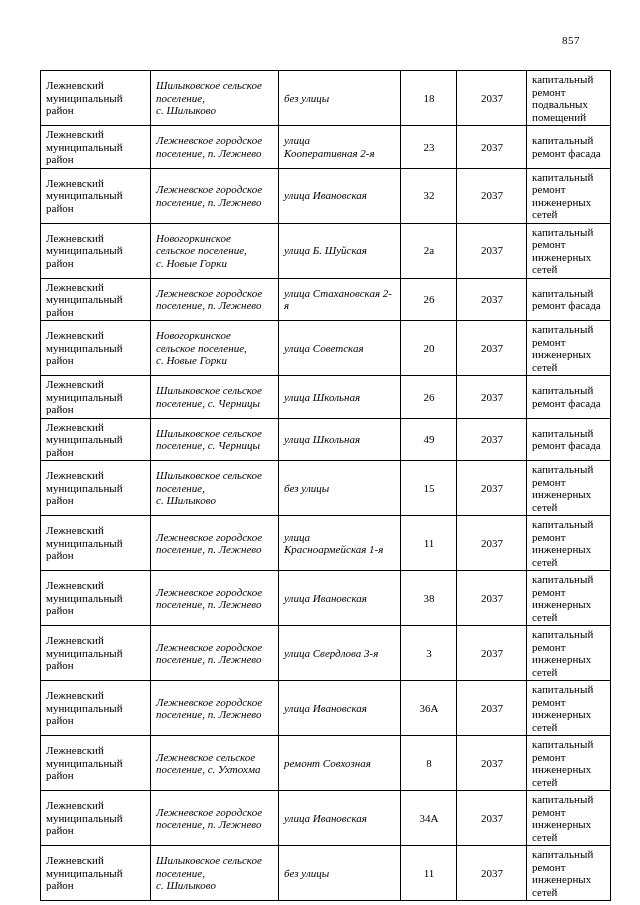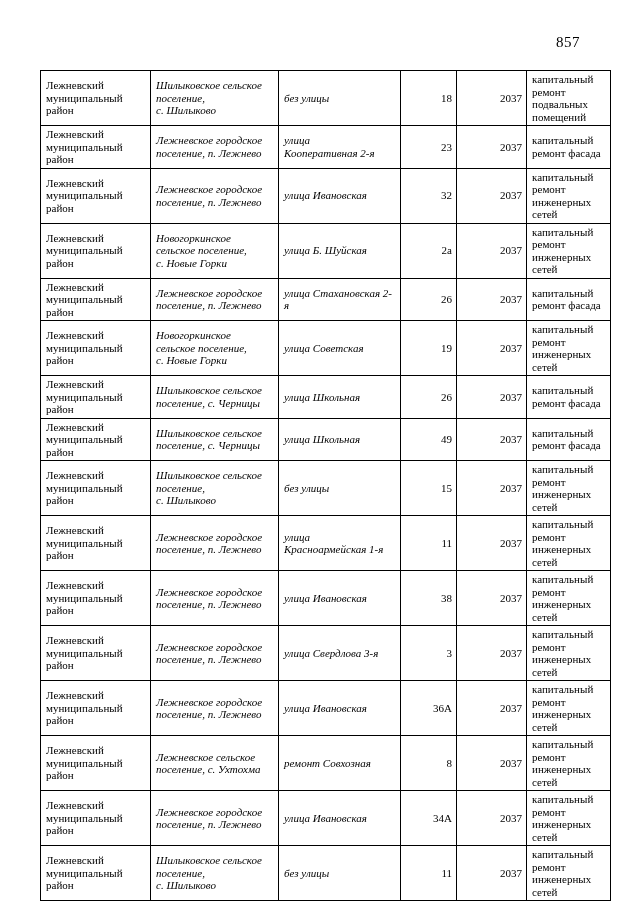--- a/index.html
+++ b/index.html
@@ -12,21 +12,21 @@
     height: 905px;
     position: relative;
     font-family: "Liberation Serif", serif;
     color: #000000;
     overflow: hidden;
   }
   .page-number {
     position: absolute;
     top: 34px;
     right: 60px;
-    font-size: 15px;
+    font-size: 11px;
     letter-spacing: 0.5px;
   }
   table.main-table {
     position: absolute;
     top: 70px;
     left: 40px;
     width: 570px;
     border-collapse: collapse;
     table-layout: fixed;
   }
@@ -36,21 +36,21 @@
     line-height: 12.5px;
     padding: 2px 4px 2px 5px;
     vertical-align: middle;
     word-wrap: break-word;
   }
   td.cell-district { vertical-align: top; margin-top: 24px; }
   td.cell-work     { vertical-align: top; }
   td.cell-settlement,
   td.cell-street   { white-space: pre-line; font-style: italic; }
   td.cell-house,
-  td.cell-year     { text-align: right; }
+  td.cell-year     { text-align: center; }
 </style>
 </head>
 <body>
 
 <div class="page-number">857</div>
 
 <table class="main-table">
   <colgroup>
     <col style="width:110px">
     <col style="width:128px">
@@ -107,21 +107,21 @@
         <td class="cell-house">26</td>
         <td class="cell-year">2037</td>
         <td class="cell-work">капитальный ремонт фасада</td>
       </tr>
       <tr>
         <td class="cell-district">Лежневский муниципальный район</td>
         <td class="cell-settlement">Новогоркинское
 сельское поселение,
 с. Новые Горки</td>
         <td class="cell-street">улица  Советская</td>
-        <td class="cell-house">19</td>
+        <td class="cell-house">20</td>
         <td class="cell-year">2037</td>
         <td class="cell-work">капитальный ремонт инженерных сетей</td>
       </tr>
       <tr>
         <td class="cell-district">Лежневский муниципальный район</td>
         <td class="cell-settlement">Шилыковское сельское
 поселение, с. Черницы</td>
         <td class="cell-street">улица  Школьная</td>
         <td class="cell-house">26</td>
         <td class="cell-year">2037</td>

